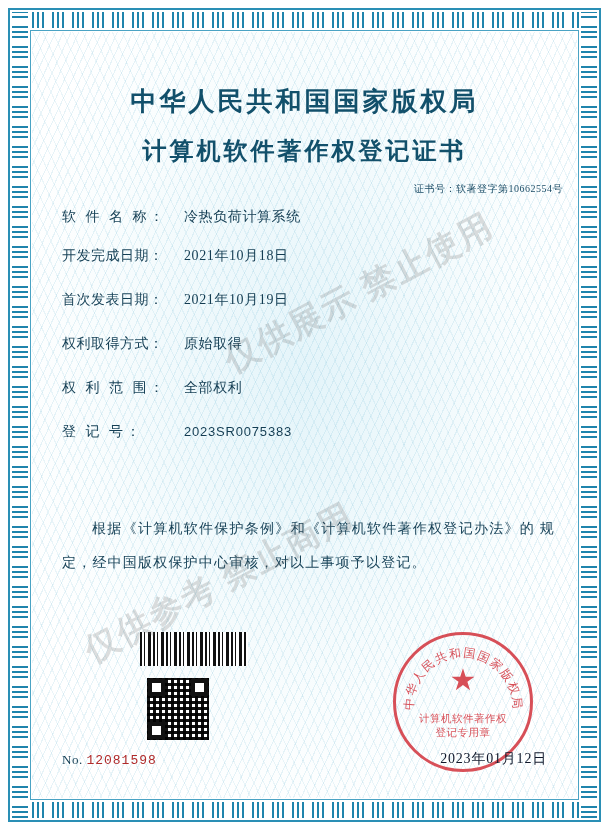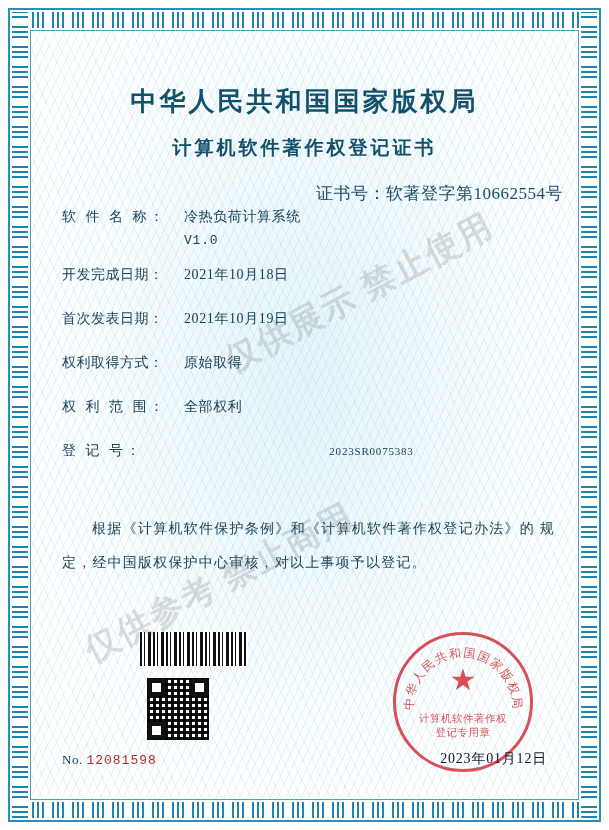--- a/index.html
+++ b/index.html
@@ -118,32 +118,32 @@
     font-family: "Liberation Serif", serif;
     font-size: 26px;
     font-weight: bold;
     letter-spacing: 3px;
     color: #12506b;
     margin-top: 44px;
   }
   .title-sub {
     text-align: center;
     font-family: "Liberation Serif", serif;
-    font-size: 19px;
+    font-size: 24px;
     font-weight: bold;
     letter-spacing: 3px;
     color: #12506b;
     margin-top: 16px;
   }
 
   .cert-number {
     position: absolute;
     right: 6px;
     top: 142px;
-    font-size: 17px;
+    font-size: 10px;
     color: #1a4c66;
     letter-spacing: 0.5px;
     white-space: nowrap;
   }
 
   .fields {
     position: absolute;
     left: 22px;
     right: 10px;
     top: 168px;
@@ -163,24 +163,23 @@
     font-family: "Liberation Serif", serif;
   }
   .field-label.tight { letter-spacing: 0.5px; }
   .field-value {
     flex: 1;
     font-family: Liberation Serif, serif;
     letter-spacing: 0.6px;
     color: #123c52;
   }
   .field-value.mono {
-    font-family: Liberation Serif, serif;
-    font-size: 11px;
+    font-family: Liberation Sans, sans-serif;
+    font-size: 13px;
     letter-spacing: 0.8px;
-    text-align: center;
   }
   .sub-value {
     margin-left: 122px;
     font-family: "Liberation Mono", monospace;
     font-size: 13px;
     color: #123c52;
     margin-top: -14px;
     margin-bottom: 18px;
     letter-spacing: 0.8px;
   }
@@ -348,21 +347,20 @@
     <div class="cert-number">
       <span>证书号：</span><span>软著登字第10662554号</span>
     </div>
 
     <div class="fields">
 
       <div class="field-row">
         <div class="field-label">软 件 名 称：</div>
         <div class="field-value">冷热负荷计算系统</div>
       </div>
-      <div class="sub-value">V1.0</div>
 
 
       <div class="field-row" style="margin-bottom:26px;">
         <div class="field-label tight">开发完成日期：</div>
         <div class="field-value">2021年10月18日</div>
       </div>
 
       <div class="field-row" style="margin-bottom:26px;">
         <div class="field-label tight">首次发表日期：</div>
         <div class="field-value">2021年10月19日</div>

